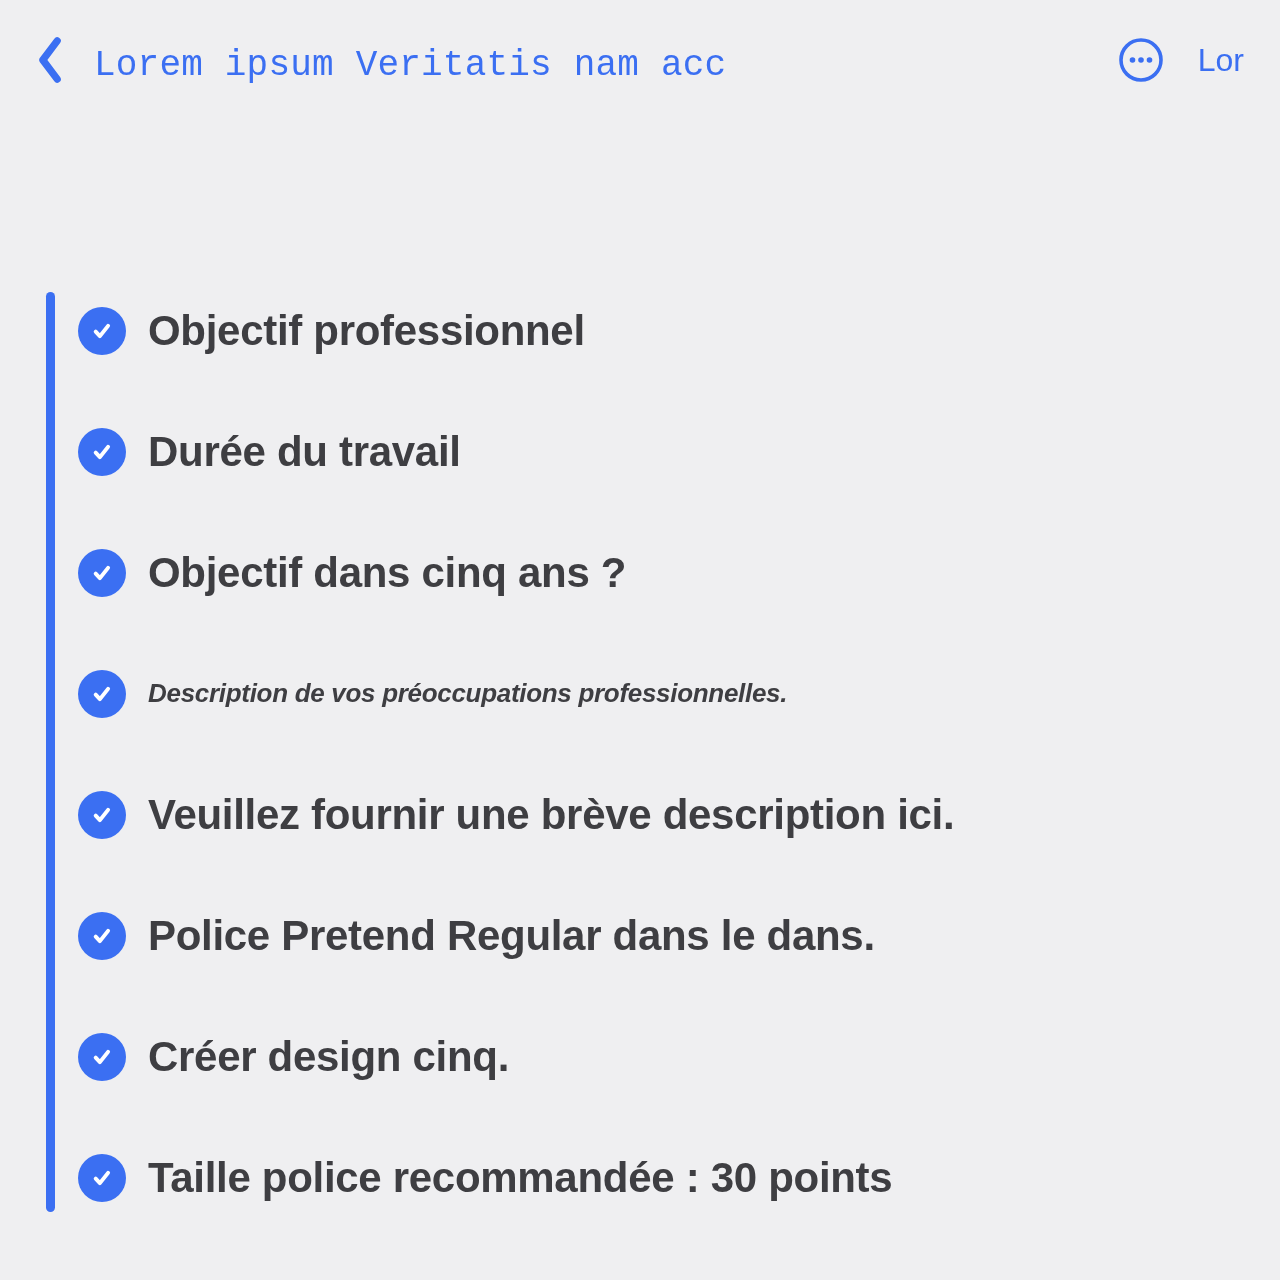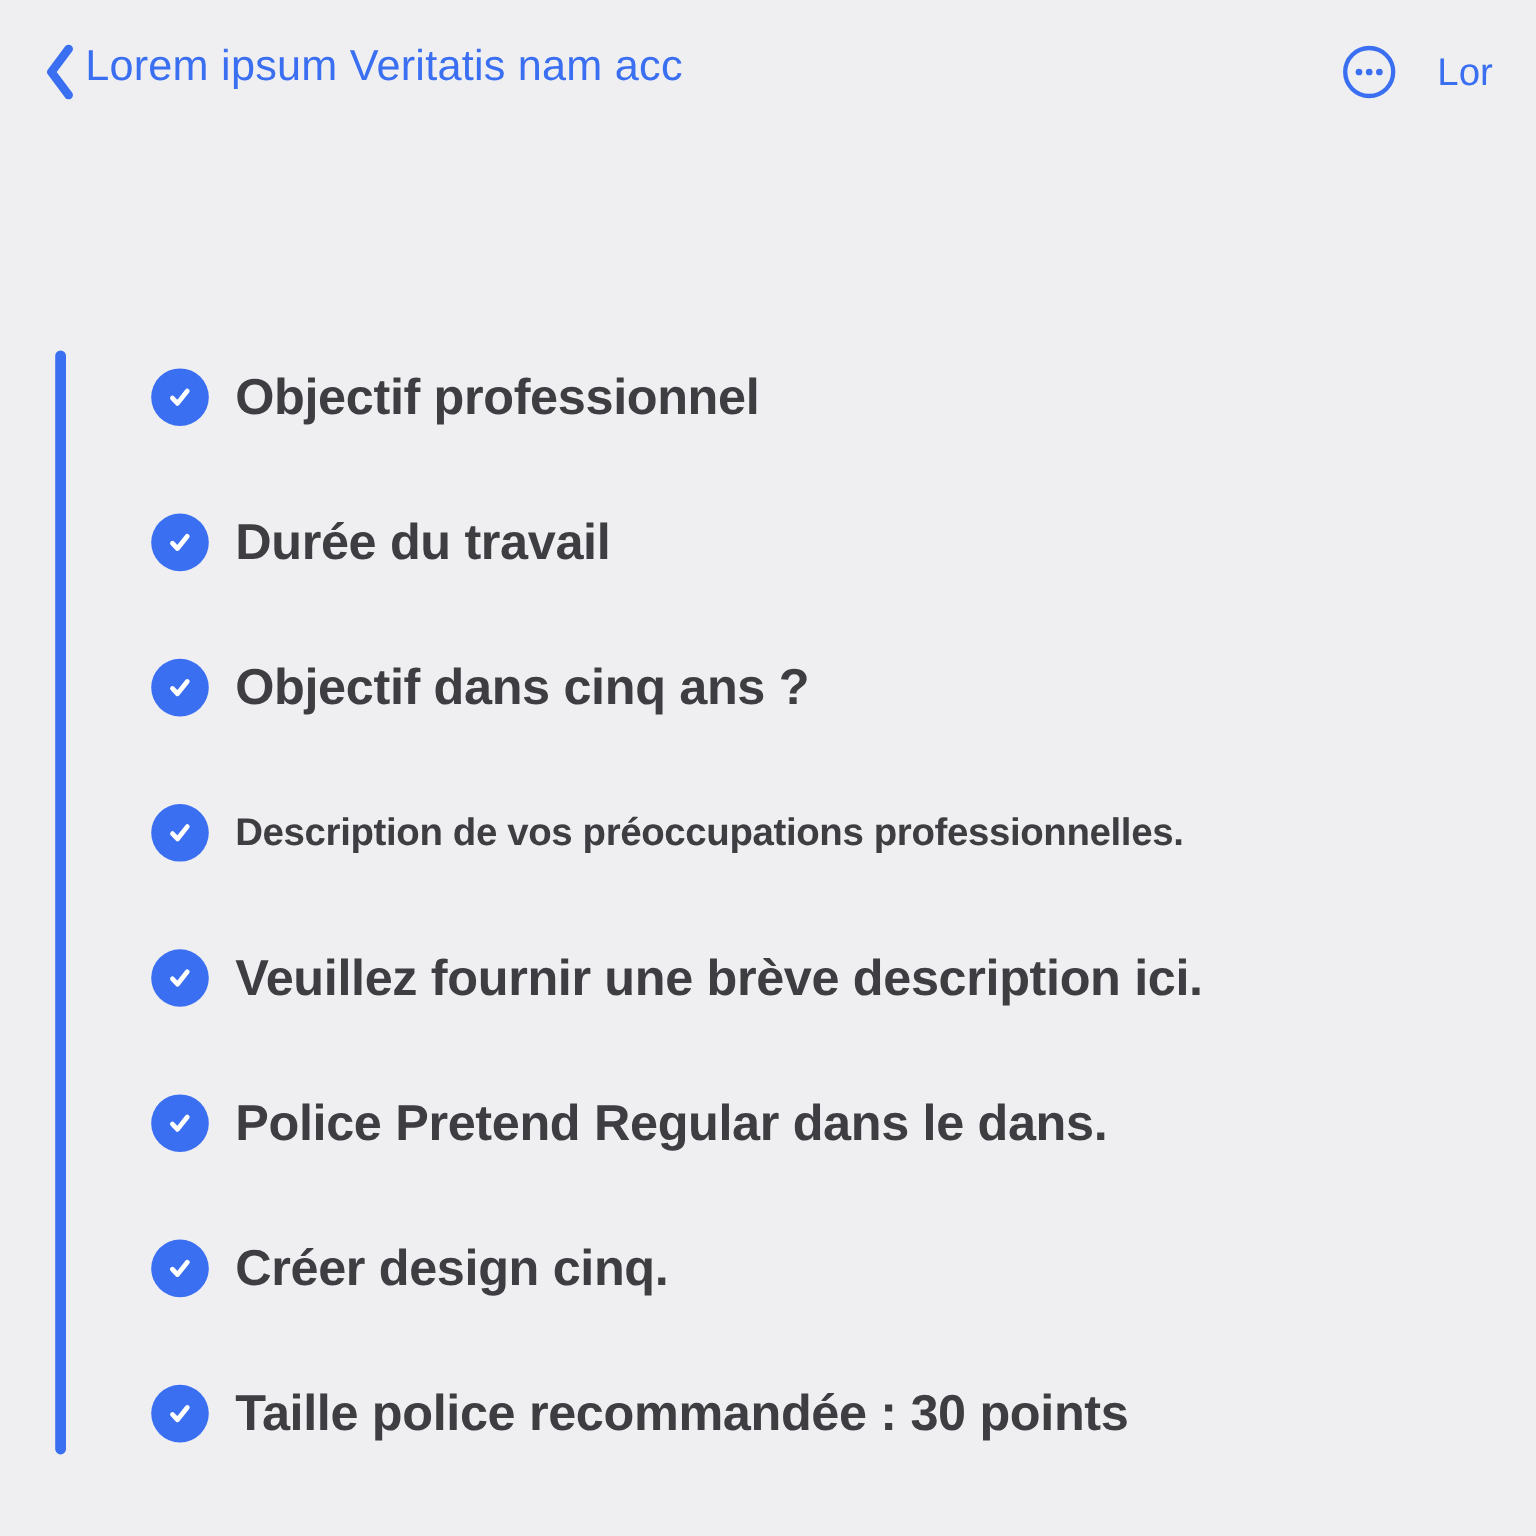--- a/index.html
+++ b/index.html
@@ -21,23 +21,24 @@
     top: 30px;
     left: 30px;
     right: 36px;
     height: 60px;
     display: flex;
     align-items: center;
     justify-content: space-between;
   }
   .header-left {
     display: flex;
-    align-items: flex-start;
-    gap: 1px;
+    align-items: flex-end;
+    gap: 24px;
     cursor: pointer;
+    font-family: Liberation Mono, monospace;
   }
   .chevron-wrap {
     width: 40px;
     height: 52px;
     display: flex;
     align-items: center;
     justify-content: center;
   }
   .header-title {
     color: #3b6ff2;
@@ -78,21 +79,20 @@
     left: 46px;
     top: 22px;
     width: 9px;
     height: 920px;
     border-radius: 5px;
     background: #3b6ff2;
   }
   .items {
     display: flex;
     flex-direction: column;
-    margin-left: 48px;
   }
   .item {
     height: 121px;
     display: flex;
     align-items: center;
     padding-left: 78px;
   }
   .check-circle {
     width: 48px;
     height: 48px;
@@ -105,21 +105,22 @@
   }
   .item-label {
     margin-left: 22px;
     color: #3e3e42;
     font-size: 42px;
     font-weight: 700;
     letter-spacing: -0.3px;
     white-space: nowrap;
   }
   .item.small .item-label {
-    font-size: 32px;
+    font-size: 26px;
+    font-style: italic;
   }
 </style>
 </head>
 <body>
 
 <div class="header">
   <div class="header-left">
     <span class="chevron-wrap">
       <svg width="30" height="48" viewBox="0 0 24 40" fill="none">
         <path d="M18 4 L6 20 L18 36" stroke="#3b6ff2" stroke-width="6" stroke-linecap="round" stroke-linejoin="round"></path>

